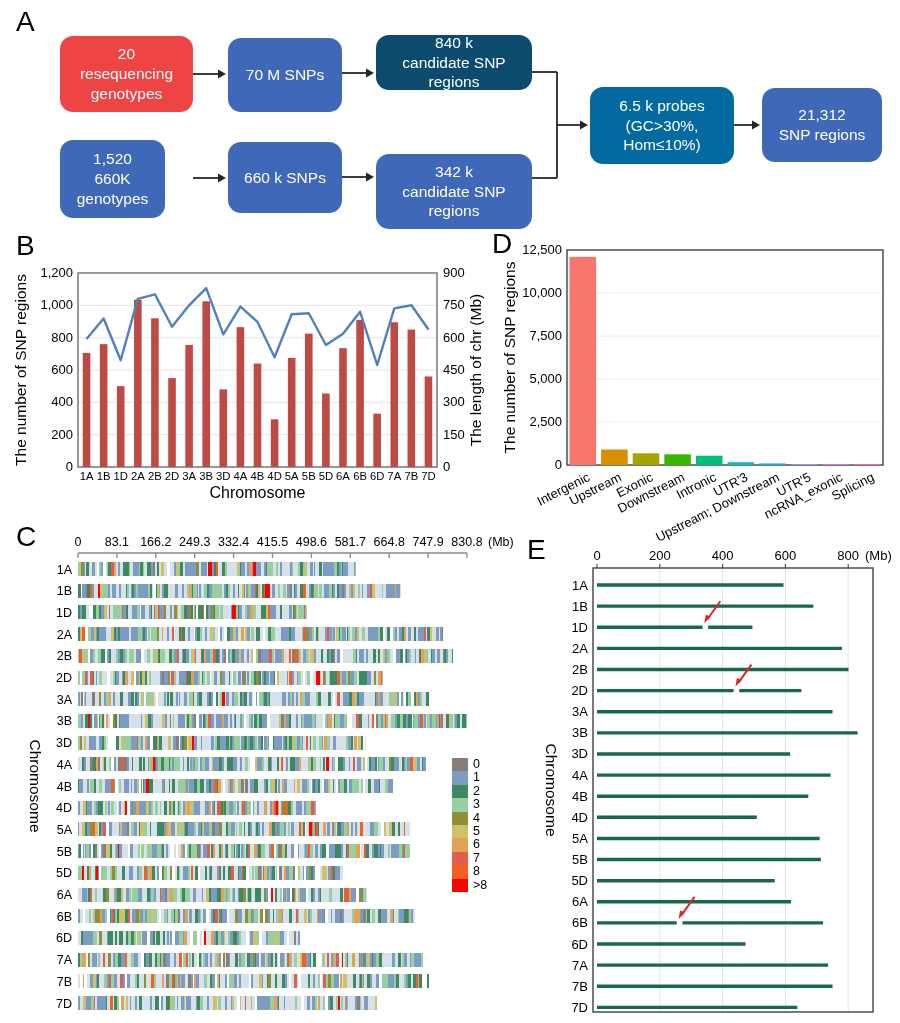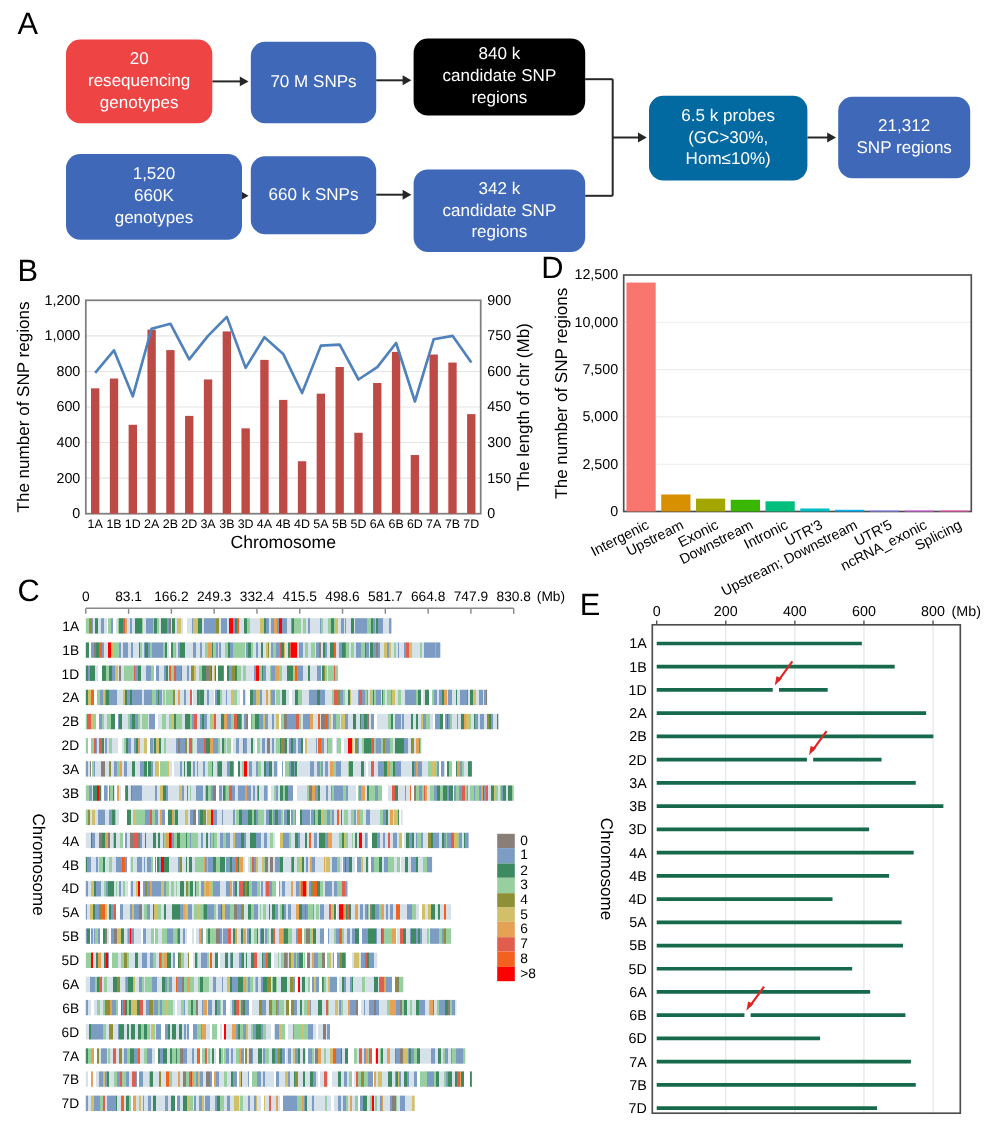--- a/index.html
+++ b/index.html
@@ -37,24 +37,24 @@
       <line x1="557" y1="125" x2="581" y2="125" stroke="#262626" stroke-width="1.8"></line>
       <polygon points="588,125 580,120.5 580,129.5" fill="#262626"></polygon>
       <line x1="734" y1="125" x2="753" y2="125" stroke="#262626" stroke-width="1.8"></line>
       <polygon points="760,125 752,120.5 752,129.5" fill="#262626"></polygon>
     </svg>
   <div id="flowBoxes">
       <div class="fbox" style="left: 60px; top: 36px; width: 133px; height: 76px; background: #ef4444;">20
 resequencing
 genotypes</div>
       <div class="fbox" style="left: 228px; top: 38px; width: 114px; height: 74px; background: rgb(63, 105, 184);">70 M SNPs</div>
-      <div class="fbox" style="left: 376px; top: 35px; width: 156px; height: 70px; background: #000000;">840 k
+      <div class="fbox" style="left: 376px; top: 35px; width: 156px; height: 55px; background: #0c4a6e;">840 k
 candidate SNP
 regions</div>
-      <div class="fbox" style="left: 60px; top: 140px; width: 160px; height: 78px; background: rgb(63, 105, 184);">1,520
+      <div class="fbox" style="left: 60px; top: 140px; width: 105px; height: 78px; background: rgb(63, 105, 184);">1,520
 660K
 genotypes</div>
       <div class="fbox" style="left: 228px; top: 142px; width: 114px; height: 71px; background: rgb(63, 105, 184);">660 k SNPs</div>
       <div class="fbox" style="left: 376px; top: 138px; width: 156px; height: 75px; background: rgb(63, 105, 184); margin-top: 16px;">342 k
 candidate SNP
 regions</div>
       <div class="fbox" style="left: 590px; top: 87px; width: 144px; height: 77px; background: #0369a1;">6.5 k probes
 (GC&gt;30%,
 Hom≤10%)</div>
       <div class="fbox" style="left: 762px; top: 88px; width: 120px; height: 74px; background: rgb(63, 105, 184);">21,312

